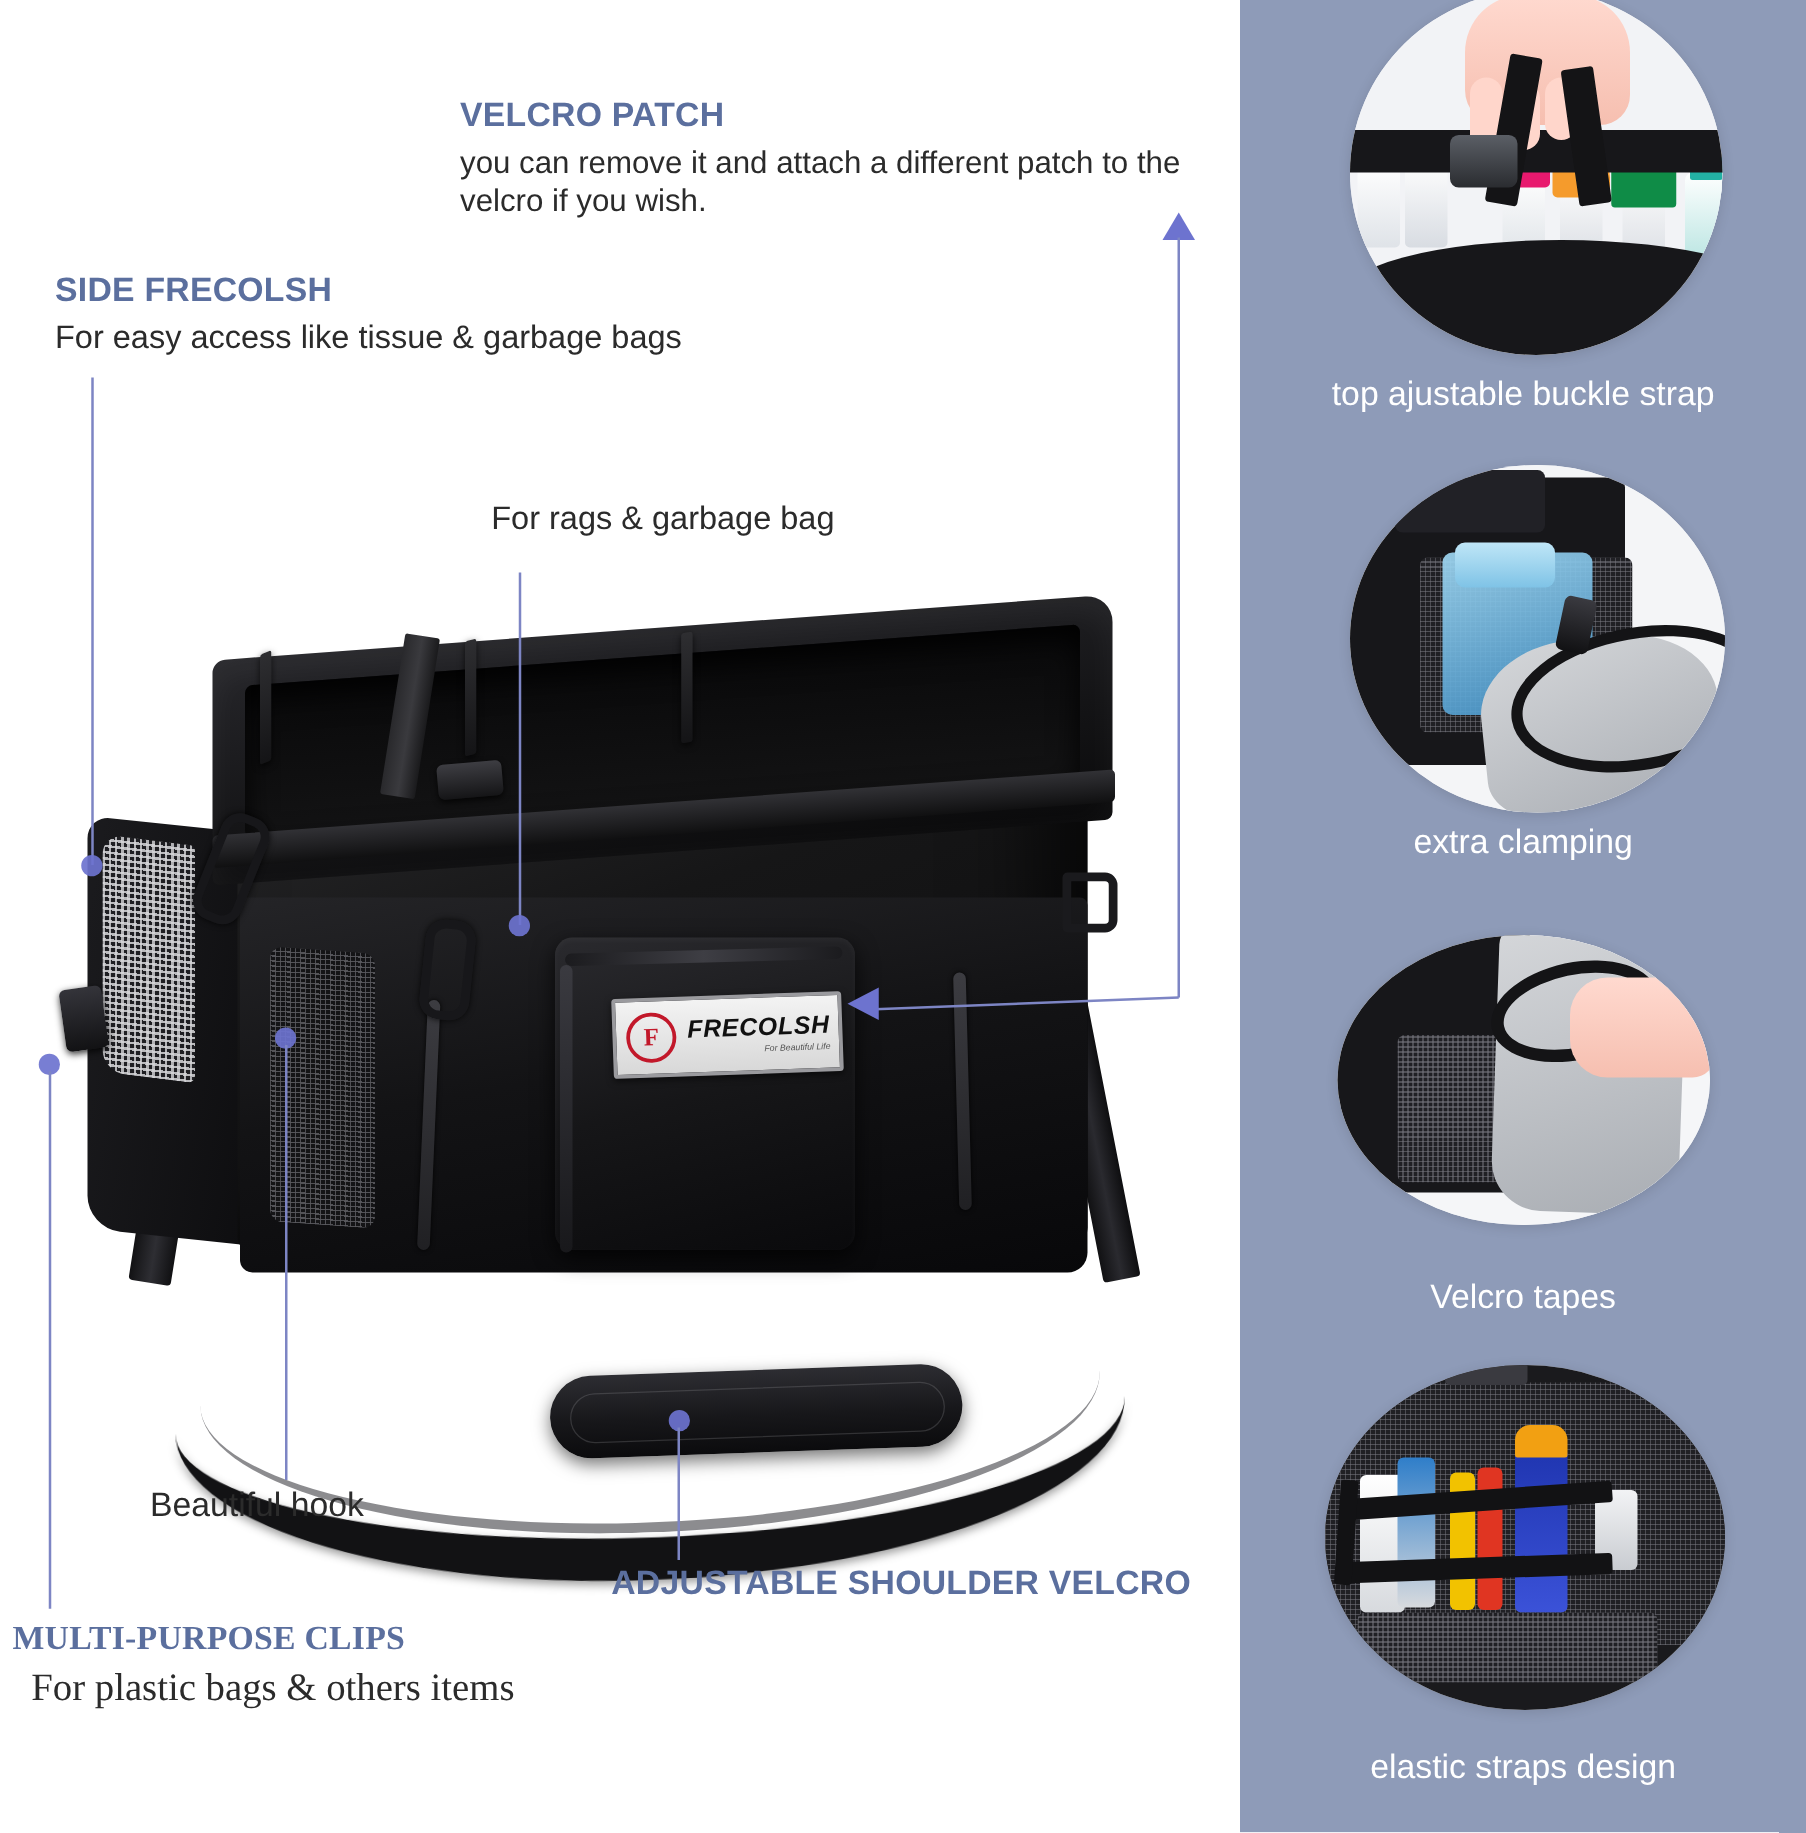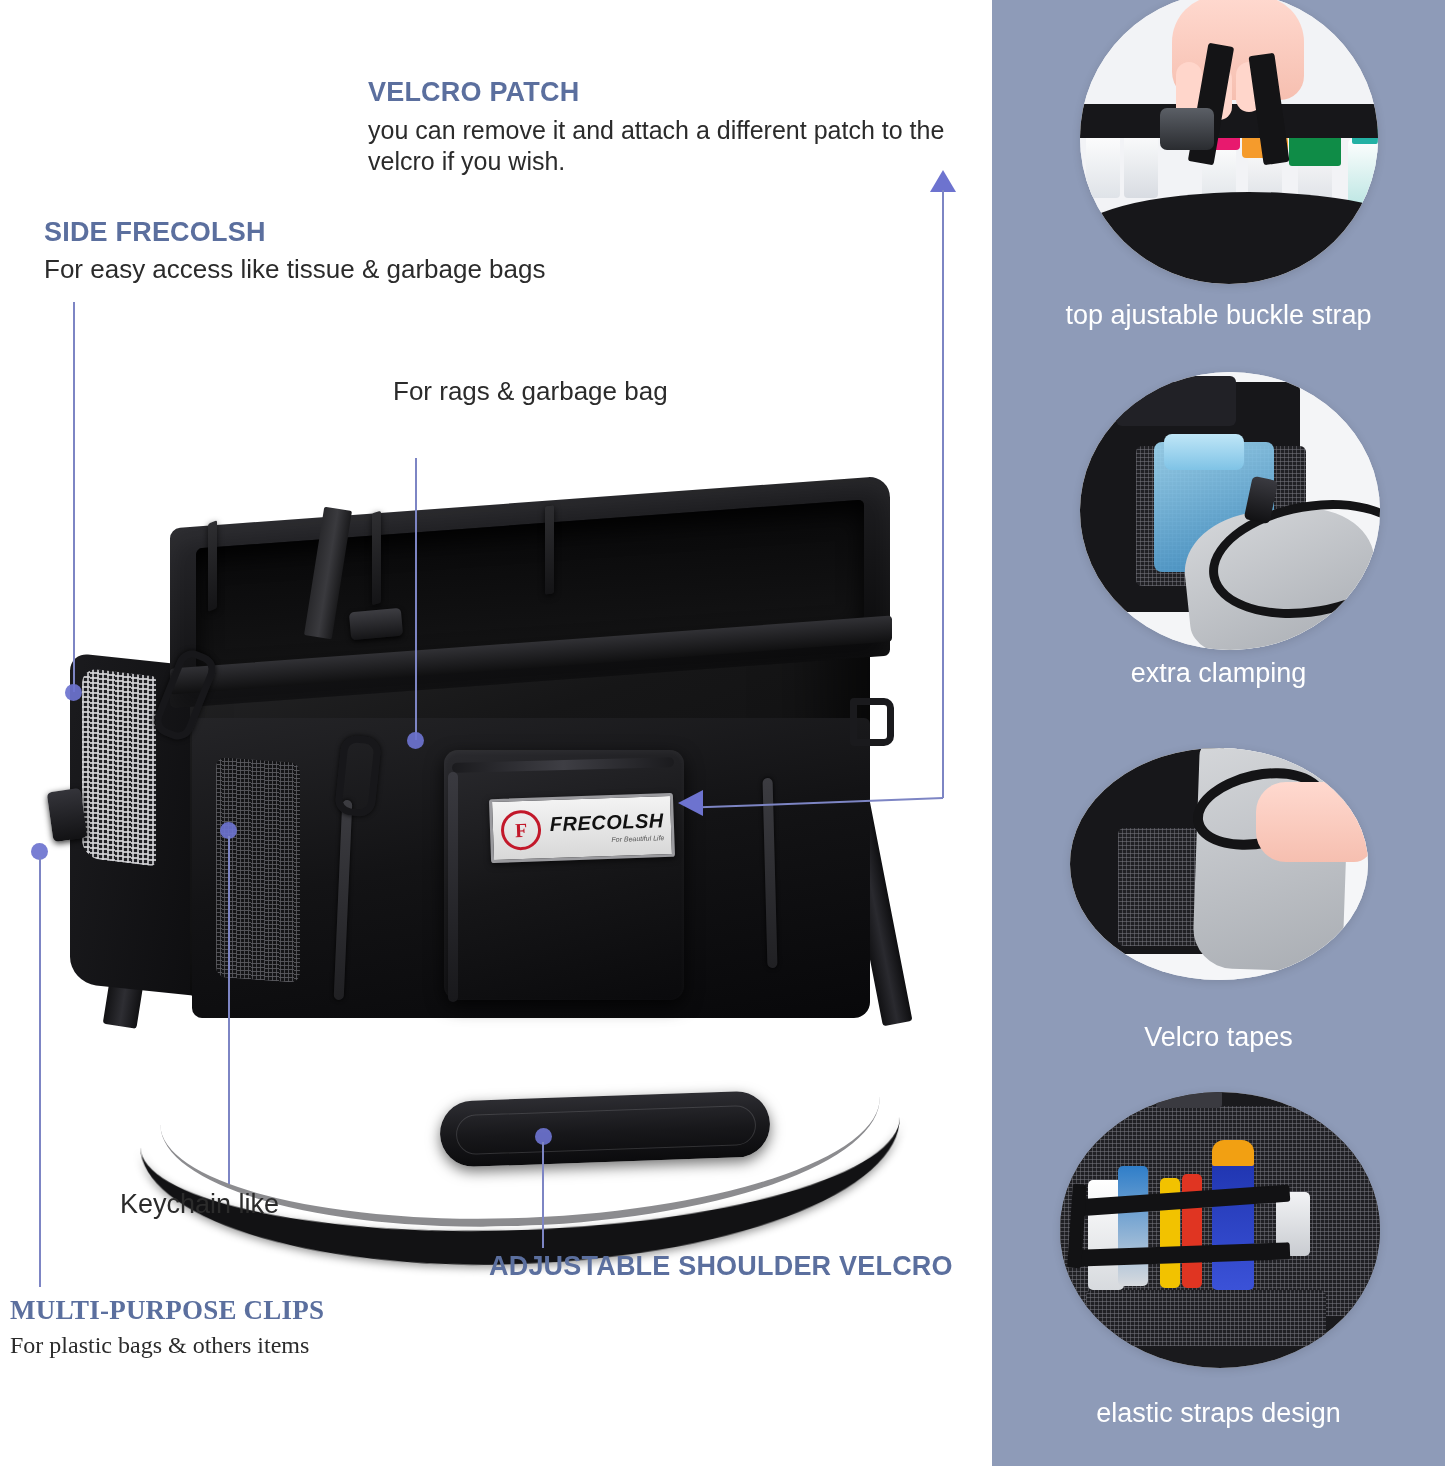--- a/index.html
+++ b/index.html
@@ -33,28 +33,28 @@
   #co-velcro{left:368px;top:78px;width:600px;}
   #co-velcro .c-title{font-size:27px;}
   #co-velcro .c-desc{font-size:25px;margin-top:9px;width:580px;}
 
   #co-side{left:44px;top:218px;width:700px;}
   #co-side .c-title{font-size:27px;}
   #co-side .c-desc{font-size:26px;margin-top:8px;}
 
   #co-compart{left:393px;top:376px;width:520px;}
   #co-compart .c-title{font-size:27px;}
-  #co-compart .c-desc{font-size:26px;margin-top:0;}
+  #co-compart .c-desc{font-size:26px;margin-top:23px;}
 
   #co-keychain{left:120px;top:1188px;}
   #co-keychain .c-desc{font-size:27px;color:#2b2b2b;white-space:nowrap;}
 
   #co-clips{left:10px;top:1296px;font-family:Liberation Serif, serif;}
   #co-clips .c-title{font-size:27px;}
-  #co-clips .c-desc{font-size:24px;margin-top:7px;white-space:nowrap;}
+  #co-clips .c-desc{font-size:31px;margin-top:7px;white-space:nowrap;margin-left:15px;}
 
   #co-strap{left:489px;top:1252px;}
   #co-strap .c-title{font-size:27px;}
   #co-strap .c-desc{font-size:26px;margin-top:7px;white-space:nowrap;}
 
   
   .lead{position:absolute;background:#7d85c4;}
   .vline{width:1.6px;}
   .hline{height:1.6px;}
   .dot{position:absolute;width:17px;height:17px;border-radius:50%;background:#6d73cf;opacity:.92;}
@@ -373,21 +373,21 @@
     <div class="callout" id="co-side">
       <div class="c-title">SIDE FRECOLSH</div>
       <div class="c-desc">For easy access like tissue &amp; garbage bags</div>
     </div>
 
     <div class="callout" id="co-compart">
       <div class="c-desc">For rags &amp; garbage bag</div>
     </div>
 
     <div class="callout" id="co-keychain">
-      <div class="c-desc">Keychain like</div>
+      <div class="c-desc">Beautiful hook</div>
     </div>
 
     <div class="callout" id="co-clips">
       <div class="c-title">MULTI-PURPOSE CLIPS</div>
       <div class="c-desc">For plastic bags &amp; others items</div>
     </div>
 
     <div class="callout" id="co-strap">
       <div class="c-title">ADJUSTABLE SHOULDER VELCRO</div>
     </div>

